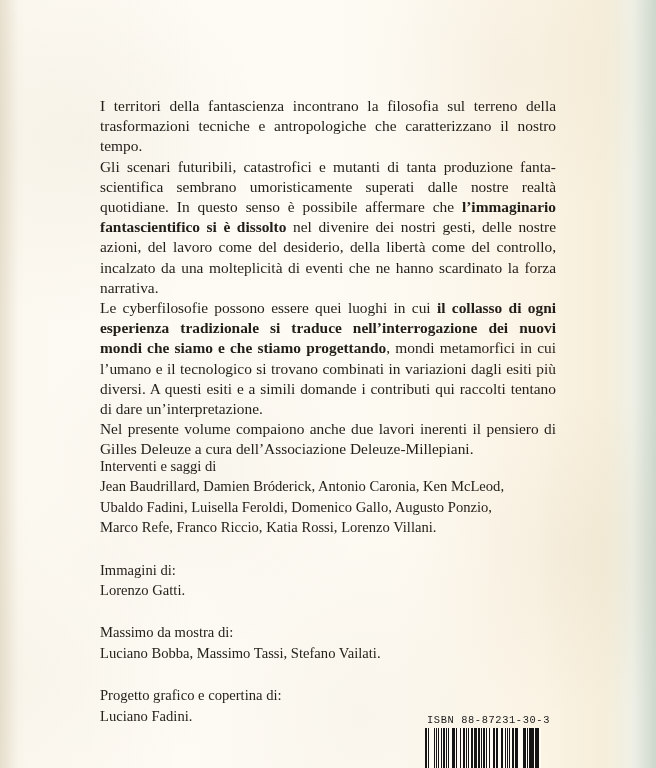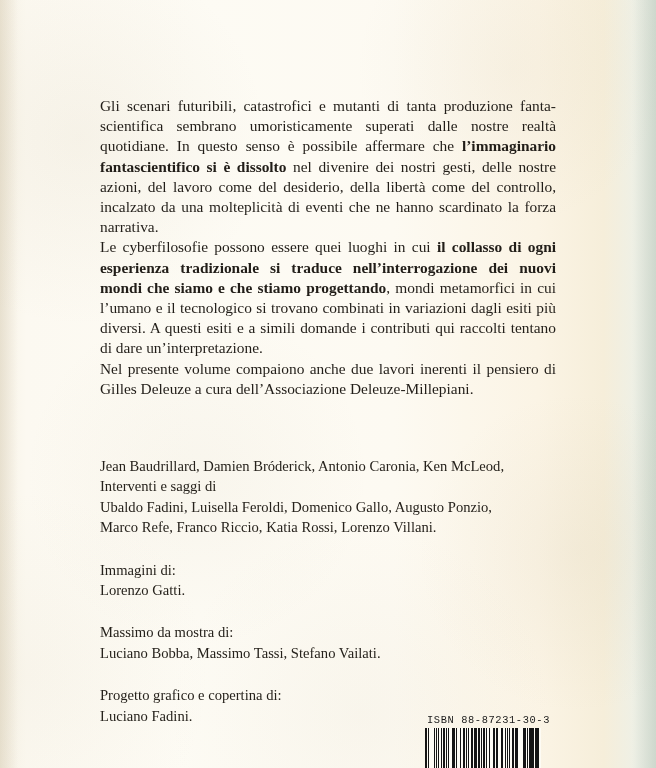--- a/index.html
+++ b/index.html
@@ -126,29 +126,30 @@
 </head>
 <body>
 
 <div id="page">
 
   <div id="grain"></div>
   <div id="edge-left"></div>
   <div id="edge-right"></div>
 
   <div id="content">
+      <p class="para"><span>I territori della fantascienza incontrano la filosofia sul terreno della trasformazioni tecniche e antropologiche che caratterizzano il nostro tempo.</span></p>
       <p class="para"><span>Gli scenari futuribili, catastrofici e mutanti di tanta produzione fanta-scientifica sembrano umoristicamente superati dalle nostre realtà quotidiane. In questo senso è possibile affermare che </span><b>l’immaginario fantascientifico si è dissolto</b><span> nel divenire dei nostri gesti, delle nostre azioni, del lavoro come del desiderio, della libertà come del controllo, incalzato da una molteplicità di eventi che ne hanno scardinato la forza narrativa.</span></p>
       <p class="para"><span>Le cyberfilosofie possono essere quei luoghi in cui </span><b>il collasso di ogni esperienza tradizionale si traduce nell’interrogazione dei nuovi mondi che siamo e che stiamo progettando</b><span>, mondi metamorfici in cui l’umano e il tecnologico si trovano combinati in variazioni dagli esiti più diversi. A questi esiti e a simili domande i contributi qui raccolti tentano di dare un’interpretazione.</span></p>
       <p class="para"><span>Nel presente volume compaiono anche due lavori inerenti il pensiero di Gilles Deleuze a cura dell’Associazione Deleuze-Millepiani.</span></p>
     </div>
 
   <div id="credits">
       <div class="credit-block">
+        <p class="credit-line">Interventi e saggi di</p>
         <p class="credit-line">Jean Baudrillard, Damien Bróderick, Antonio Caronia, Ken McLeod,</p>
-        <p class="credit-line">Interventi e saggi di</p>
         <p class="credit-line">Ubaldo Fadini, Luisella Feroldi, Domenico Gallo, Augusto Ponzio,</p>
         <p class="credit-line">Marco Refe, Franco Riccio, Katia Rossi, Lorenzo Villani.</p>
       </div>
       <div class="credit-block">
         <p class="credit-line">Immagini di:</p>
         <p class="credit-line">Lorenzo Gatti.</p>
       </div>
       <div class="credit-block">
         <p class="credit-line">Massimo da mostra di:</p>
         <p class="credit-line">Luciano Bobba, Massimo Tassi, Stefano Vailati.</p>

